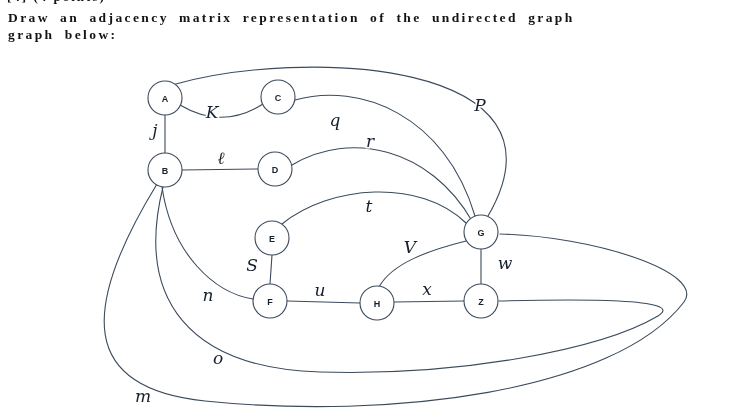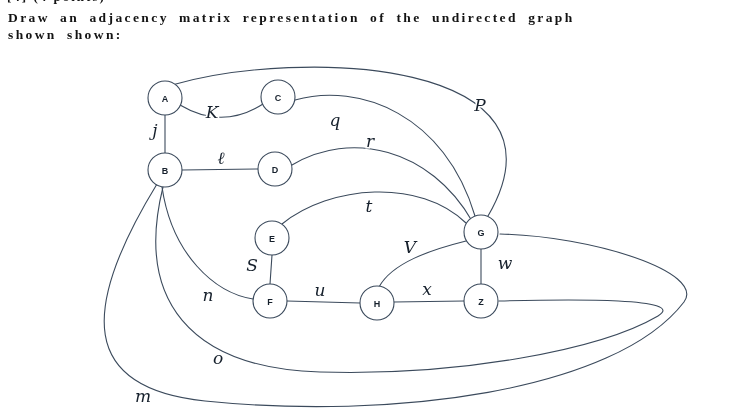--- a/index.html
+++ b/index.html
@@ -47,21 +47,21 @@
 <body>
 
 <div class="page">
 
   <div class="clipped-line">
     <span>[4] (4 points)</span>
   </div>
 
   <div class="title">
     <div>Draw an adjacency matrix representation of the undirected graph</div>
-    <div>shown shown:</div>
+    <div>graph below:</div>
   </div>
 
   <svg id="graph-svg" width="738" height="418" viewBox="0 0 738 418">
       <path d="M165,115 L165,153" class="edge" stroke="#3b4a5c"></path>
       <path d="M180,105 Q222,130 263,104" class="edge" stroke="#3b4a5c"></path>
       <path d="M182,170 L258,169" class="edge" stroke="#3b4a5c"></path>
       <path d="M295,100 C360,82 445,115 475,216" class="edge" stroke="#3b4a5c"></path>
       <path d="M292,165 C350,130 430,148 472,221" class="edge" stroke="#3b4a5c"></path>
       <path d="M172,85 C300,48 580,58 488,216" class="edge" stroke="#3b4a5c"></path>
       <path d="M282,224 C330,185 420,178 466,223" class="edge" stroke="#3b4a5c"></path>

